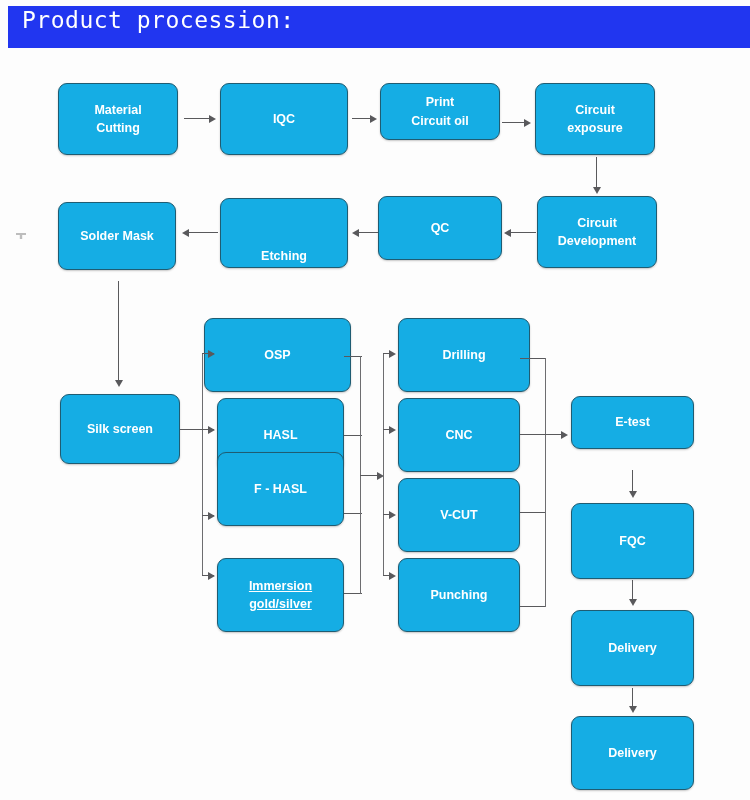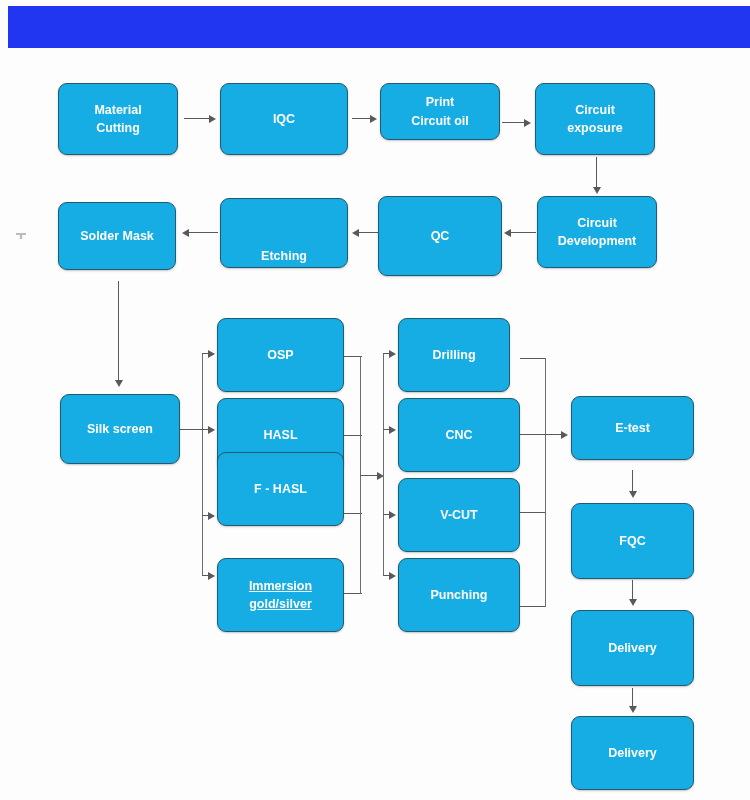--- a/index.html
+++ b/index.html
@@ -103,20 +103,21 @@
     background: #bdbdbd;
     clip-path: polygon(0 0, 100% 0, 100% 35%, 62% 35%, 62% 100%, 38% 100%, 38% 35%, 0 35%);
   }
 </style>
 </head>
 <body>
 
 <div id="page">
 
   <div id="header-banner"></div>
+  <div id="header-title">Product procession:</div>
 
   <div id="stray-mark"></div>
 
   <div id="node-layer">
       <div class="node" style="left: 58px; top: 83px; width: 120px; height: 72px;">
         <span>Material
 Cutting</span>
       </div>
       <div class="node" style="left: 220px; top: 83px; width: 128px; height: 72px;">
         <span>IQC</span>
@@ -126,58 +127,58 @@
 Circuit oil</span>
       </div>
       <div class="node" style="left: 535px; top: 83px; width: 120px; height: 72px;">
         <span>Circuit
 exposure</span>
       </div>
       <div class="node" style="left: 537px; top: 196px; width: 120px; height: 72px;">
         <span>Circuit
 Development</span>
       </div>
-      <div class="node" style="left: 378px; top: 196px; width: 124px; height: 80px;">
+      <div class="node" style="left: 378px; top: 196px; width: 124px; height: 64px;">
         <span>QC</span>
       </div>
       <div class="node" style="left: 220px; top: 198px; width: 128px; height: 70px; align-items: flex-end;">
         <span>Etching</span>
       </div>
       <div class="node" style="left: 58px; top: 202px; width: 118px; height: 68px;">
         <span>Solder Mask</span>
       </div>
       <div class="node" style="left: 60px; top: 394px; width: 120px; height: 70px;">
         <span>Silk screen</span>
       </div>
-      <div class="node" style="left: 217px; top: 318px; width: 127px; height: 74px;">
+      <div class="node" style="left: 204px; top: 318px; width: 147px; height: 74px;">
         <span>OSP</span>
       </div>
       <div class="node" style="left: 217px; top: 398px; width: 127px; height: 74px;">
         <span>HASL</span>
       </div>
       <div class="node" style="left: 217px; top: 452px; width: 127px; height: 74px;">
         <span>F - HASL</span>
       </div>
       <div class="node" style="left: 217px; top: 558px; width: 127px; height: 74px; text-decoration: underline;">
         <span>Immersion
 gold/silver</span>
       </div>
-      <div class="node" style="left: 398px; top: 318px; width: 112px; height: 74px;">
+      <div class="node" style="left: 398px; top: 318px; width: 132px; height: 74px;">
         <span>Drilling</span>
       </div>
       <div class="node" style="left: 398px; top: 398px; width: 122px; height: 74px;">
         <span>CNC</span>
       </div>
       <div class="node" style="left: 398px; top: 478px; width: 122px; height: 74px;">
         <span>V-CUT</span>
       </div>
       <div class="node" style="left: 398px; top: 558px; width: 122px; height: 74px;">
         <span>Punching</span>
       </div>
-      <div class="node" style="left: 571px; top: 396px; width: 123px; height: 64px;">
+      <div class="node" style="left: 571px; top: 396px; width: 123px; height: 53px;">
         <span>E-test</span>
       </div>
       <div class="node" style="left: 571px; top: 503px; width: 123px; height: 76px;">
         <span>FQC</span>
       </div>
       <div class="node" style="left: 571px; top: 610px; width: 123px; height: 76px;">
         <span>Delivery</span>
       </div>
       <div class="node" style="left: 571px; top: 716px; width: 123px; height: 74px;">
         <span>Delivery</span>

